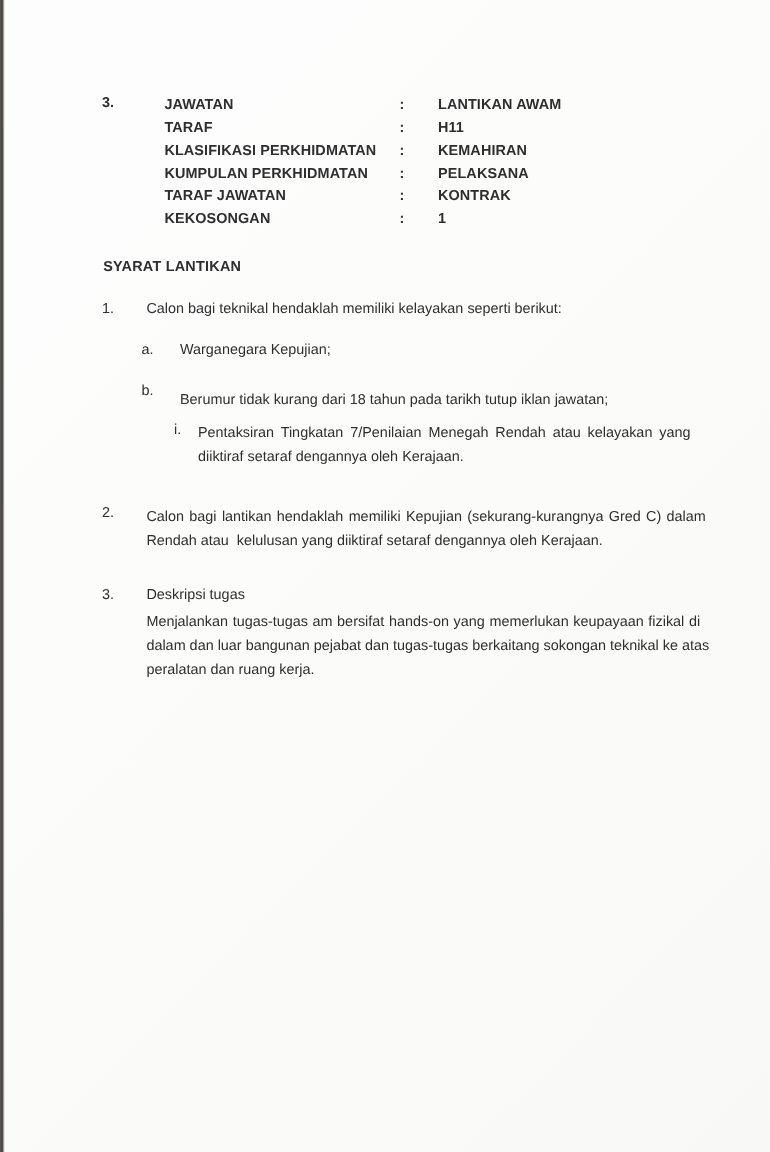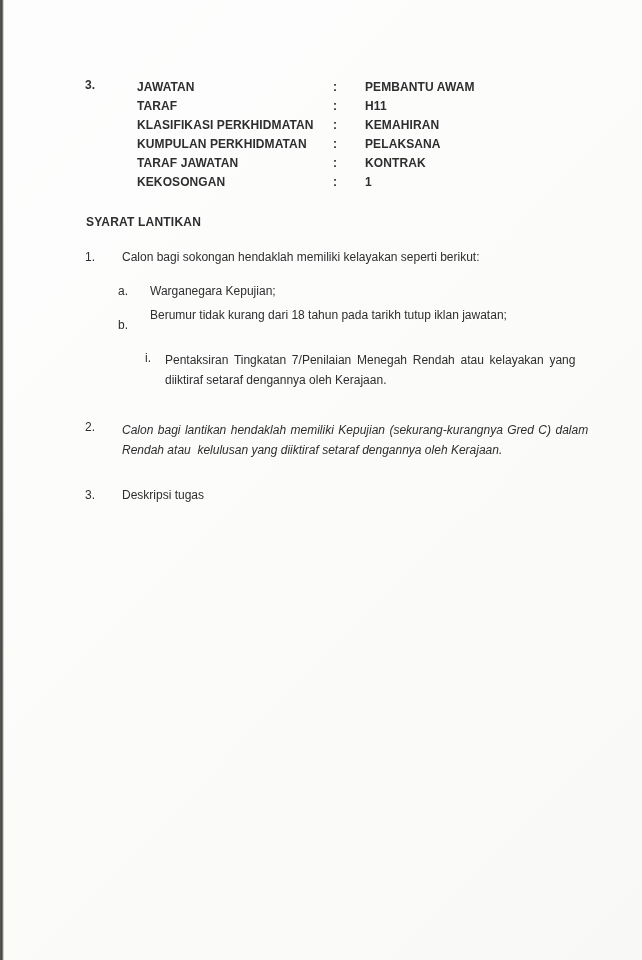--- a/index.html
+++ b/index.html
@@ -35,48 +35,48 @@
   }
   .job-table > div { white-space: pre; margin-left: 15px; }
 
   .section-heading { left: 86px; top: 215px; font-weight: bold; letter-spacing: 0.2px; }
   .item1-num { left: 85px; top: 250px; }
   .item1-text { left: 122px; top: 250px; }
 
   .sub-a-marker { left: 118px; top: 284px; }
   .sub-a-text   { left: 150px; top: 284px; }
   .sub-b-marker { left: 118px; top: 318px; }
-  .sub-b-text   { left: 150px; top: 308px; }
+  .sub-b-text   { left: 150px; top: 326px; }
 
   .sub-i-marker { left: 145px; top: 351px; }
   .sub-i-lines  { left: 165px; top: 351px; line-height: 19.5px; }
 
   .item2-num   { left: 85px; top: 420px; }
-  .item2-lines { left: 122px; top: 420px; line-height: 20px; font-style: italic; }
+  .item2-lines { left: 122px; top: 420px; line-height: 20px; }
 
   .item3-num   { left: 85px; top: 488px; }
   .item3-title { left: 122px; top: 488px; }
   .item3-lines { left: 122px; top: 508px; line-height: 20px; }
 
   .ws05 { word-spacing: 0.5px; }
   .ws1  { word-spacing: 1.1px; }
   .ws2  { word-spacing: 2.4px; }
 </style>
 </head>
 <body>
 
 <div class="page">
   <div class="scan-edge-left"></div>
 
   <div class="abs job-number line">3.</div>
 
   <div class="abs job-table">
     <div>JAWATAN</div>
     <div>:</div>
-    <div>PEMBANTU AWAM</div>
+    <div>LANTIKAN AWAM</div>
 
     <div>TARAF</div>
     <div>:</div>
     <div>H11</div>
 
     <div>KLASIFIKASI PERKHIDMATAN</div>
     <div>:</div>
     <div>KEMAHIRAN</div>
 
     <div>KUMPULAN PERKHIDMATAN</div>
@@ -88,21 +88,21 @@
     <div>KONTRAK</div>
 
     <div>KEKOSONGAN</div>
     <div>:</div>
     <div>1</div>
   </div>
 
   <div class="abs section-heading line">SYARAT LANTIKAN</div>
 
   <div class="abs item1-num line">1.</div>
-  <div class="abs item1-text line">Calon bagi sokongan hendaklah memiliki kelayakan seperti berikut:</div>
+  <div class="abs item1-text line">Calon bagi teknikal hendaklah memiliki kelayakan seperti berikut:</div>
 
   <div class="abs sub-a-marker line">a.</div>
   <div class="abs sub-a-text line">Warganegara Kepujian;</div>
 
   <div class="abs sub-b-marker line">b.</div>
   <div class="abs sub-b-text line">Berumur tidak kurang dari 18 tahun pada tarikh tutup iklan jawatan;</div>
 
   <div class="abs sub-i-marker line">i.</div>
   <div class="abs sub-i-lines">
     <div class="line ws2">Pentaksiran Tingkatan 7/Penilaian Menegah Rendah atau kelayakan yang</div>
@@ -110,13 +110,18 @@
   </div>
 
   <div class="abs item2-num line">2.</div>
   <div class="abs item2-lines">
     <div class="line ws1">Calon bagi lantikan hendaklah memiliki Kepujian (sekurang-kurangnya Gred C) dalam</div>
     <div class="line">Rendah atau  kelulusan yang diiktiraf setaraf dengannya oleh Kerajaan.</div>
   </div>
 
   <div class="abs item3-num line">3.</div>
   <div class="abs item3-title line">Deskripsi tugas</div>
+  <div class="abs item3-lines">
+    <div class="line ws05">Menjalankan tugas-tugas am bersifat hands-on yang memerlukan keupayaan fizikal di</div>
+    <div class="line">dalam dan luar bangunan pejabat dan tugas-tugas berkaitang sokongan teknikal ke atas</div>
+    <div class="line">peralatan dan ruang kerja.</div>
+  </div>
 </div>
 
 </body></html>

